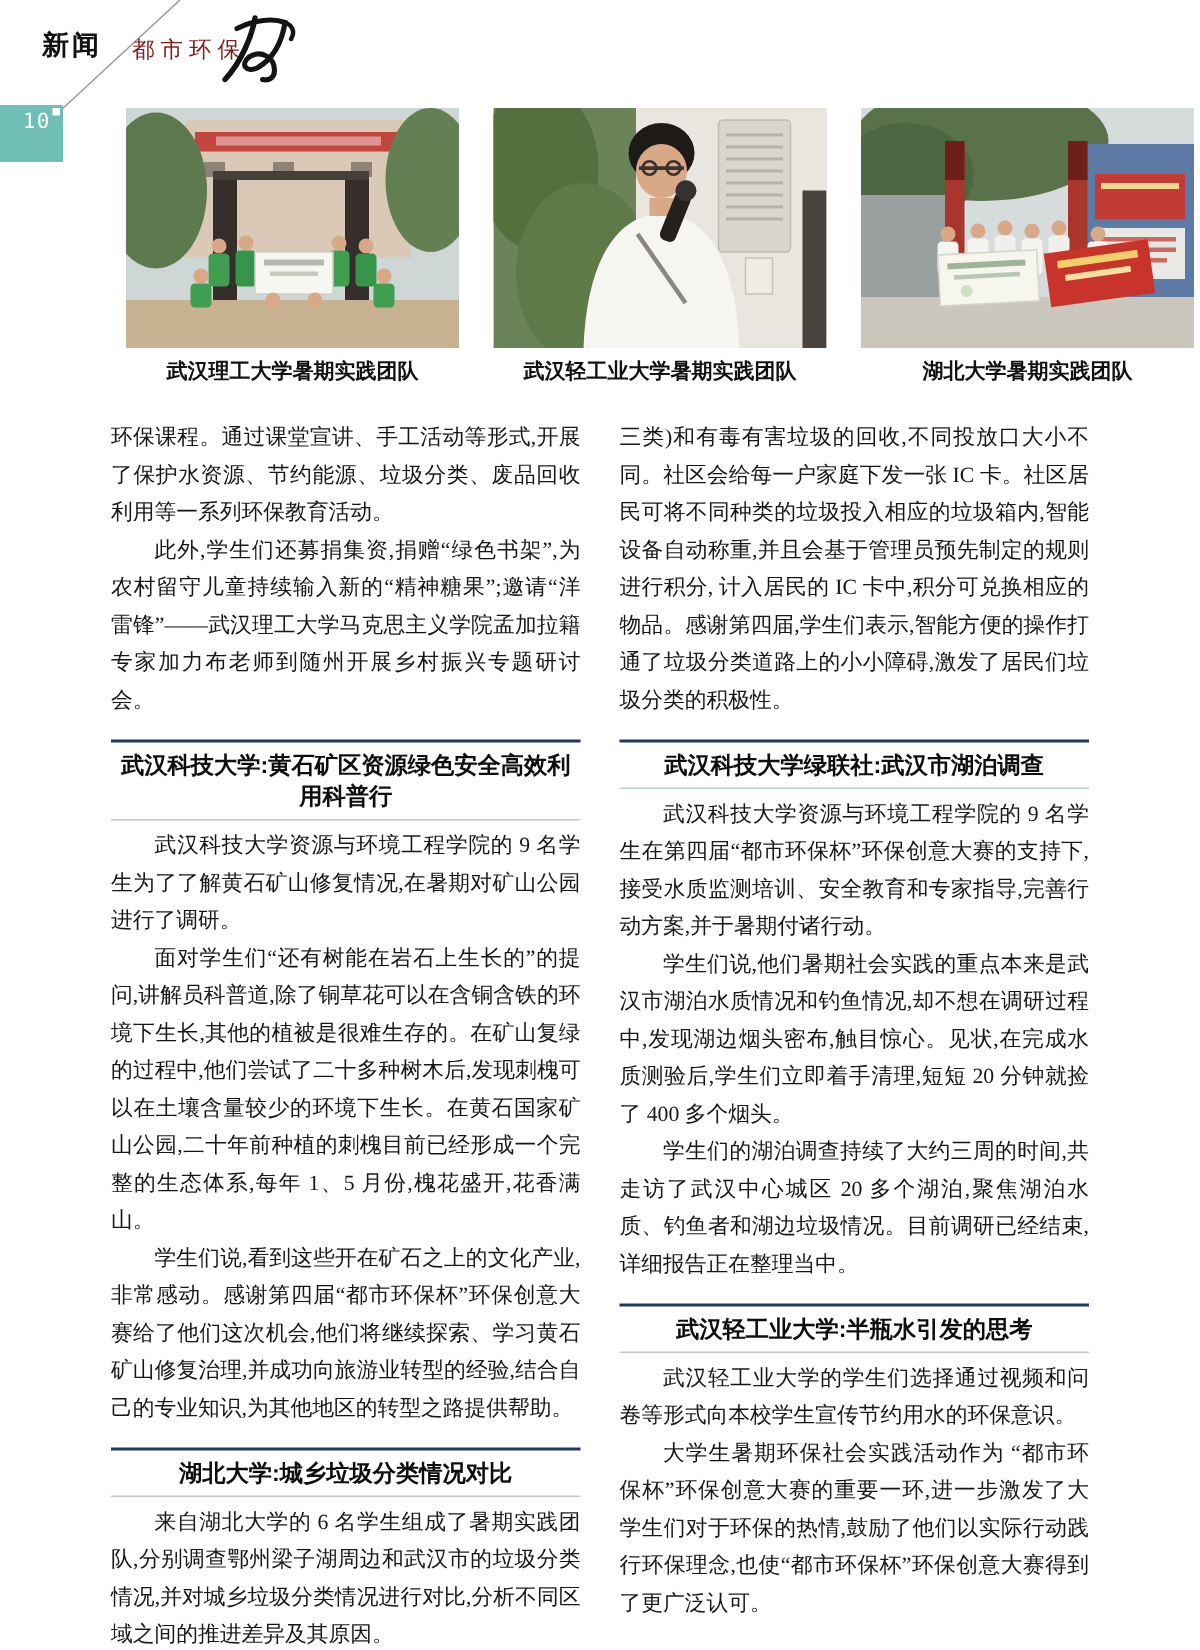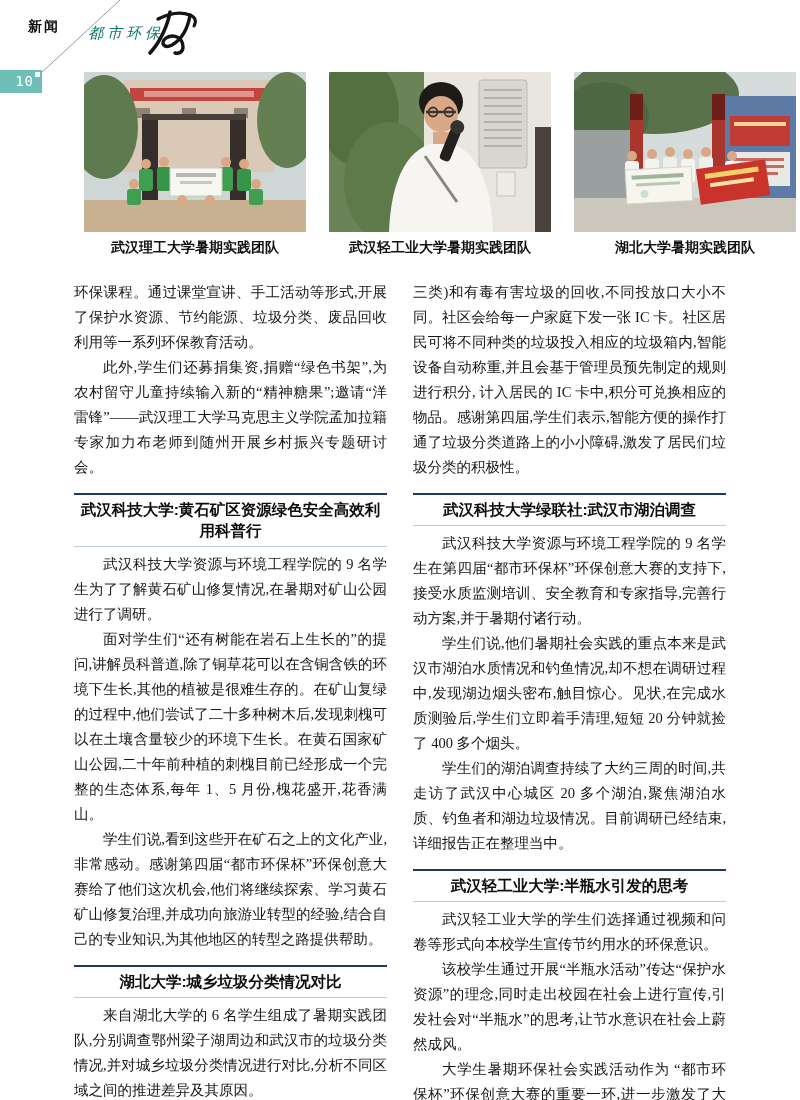--- a/index.html
+++ b/index.html
@@ -2,26 +2,26 @@
 <html><head>
 <meta charset="utf-8">
 <style>
   html,body{margin:0;padding:0;background:#ffffff;}
   .page{position:relative;width:800px;height:1100px;background:#ffffff;overflow:hidden;
         font-family:"Liberation Serif","DejaVu Serif",serif;color:#141414;}
 
   
   .masthead{position:absolute;left:0;top:0;width:800px;height:100px;}
   .section-label{position:absolute;left:28px;top:18px;font-family:Liberation Mono, monospace;
-        font-size:14px;font-weight:bold;color:#111;letter-spacing:2px;}
+        font-size:18px;font-weight:bold;color:#111;letter-spacing:2px;}
   .diag-line{position:absolute;left:30px;top:0;}
-  .brand{position:absolute;left:88px;top:24px;font-size:15px;color:#0f766e;letter-spacing:4px;
-        font-family:"Liberation Serif","DejaVu Serif",serif;font-style:italic;}
+  .brand{position:absolute;left:88px;top:24px;font-size:15px;color:#7f1d1d;letter-spacing:4px;
+        font-family:"Liberation Serif","DejaVu Serif",serif;}
   .brand-glyph{position:absolute;left:146px;top:8px;}
-  .page-num-box{position:absolute;left:0;top:70px;width:42px;height:23px;background:#6fbfb7;}
+  .page-num-box{position:absolute;left:0;top:70px;width:42px;height:38px;background:#6fbfb7;}
   .page-num-box .notch{position:absolute;right:2px;top:2px;width:5px;height:5px;background:#ffffff;}
   .page-num{position:absolute;right:8px;top:3px;color:#ffffff;font-size:14px;
         font-family:"DejaVu Sans Mono","Liberation Mono",monospace;letter-spacing:1px;}
 
   
   .photo-row{position:absolute;left:68px;top:72px;width:680px;display:flex;gap:7px;}
   .photo-fig{width:222px;display:flex;flex-direction:column;align-items:center;padding-left:16px;}
   .photo-fig svg{display:block;width:222px;height:160px;background:#ccc;}
   .photo-caption{margin-top:7px;font-family:"Liberation Sans","DejaVu Sans",sans-serif;
         font-size:14px;font-weight:600;color:#111;}
@@ -201,19 +201,18 @@
     </div>
 
     <div class="col">
       <p class="para">三类)和有毒有害垃圾的回收,不同投放口大小不同。社区会给每一户家庭下发一张 IC 卡。社区居民可将不同种类的垃圾投入相应的垃圾箱内,智能设备自动称重,并且会基于管理员预先制定的规则进行积分, 计入居民的 IC 卡中,积分可兑换相应的物品。感谢第四届,学生们表示,智能方便的操作打通了垃圾分类道路上的小小障碍,激发了居民们垃圾分类的积极性。</p>
       <h2 class="sec-h">武汉科技大学绿联社:武汉市湖泊调查</h2>
       <p class="para indent">武汉科技大学资源与环境工程学院的 9 名学生在第四届“都市环保杯”环保创意大赛的支持下,接受水质监测培训、安全教育和专家指导,完善行动方案,并于暑期付诸行动。</p>
       <p class="para indent">学生们说,他们暑期社会实践的重点本来是武汉市湖泊水质情况和钓鱼情况,却不想在调研过程中,发现湖边烟头密布,触目惊心。见状,在完成水质测验后,学生们立即着手清理,短短 20 分钟就捡了 400 多个烟头。</p>
       <p class="para indent">学生们的湖泊调查持续了大约三周的时间,共走访了武汉中心城区 20 多个湖泊,聚焦湖泊水质、钓鱼者和湖边垃圾情况。目前调研已经结束,详细报告正在整理当中。</p>
       <h2 class="sec-h">武汉轻工业大学:半瓶水引发的思考</h2>
       <p class="para indent">武汉轻工业大学的学生们选择通过视频和问卷等形式向本校学生宣传节约用水的环保意识。</p>
-      <p class="para indent">该校学生通过开展“半瓶水活动”传达“保护水资源”的理念,同时走出校园在社会上进行宣传,引发社会对“半瓶水”的思考,让节水意识在社会上蔚然成风。</p>
       <p class="para indent">大学生暑期环保社会实践活动作为 “都市环保杯”环保创意大赛的重要一环,进一步激发了大学生们对于环保的热情,鼓励了他们以实际行动践行环保理念,也使“都市环保杯”环保创意大赛得到了更广泛认可。</p>
 
     </div>
 
   </div>
 </div>
 
 </body></html>

